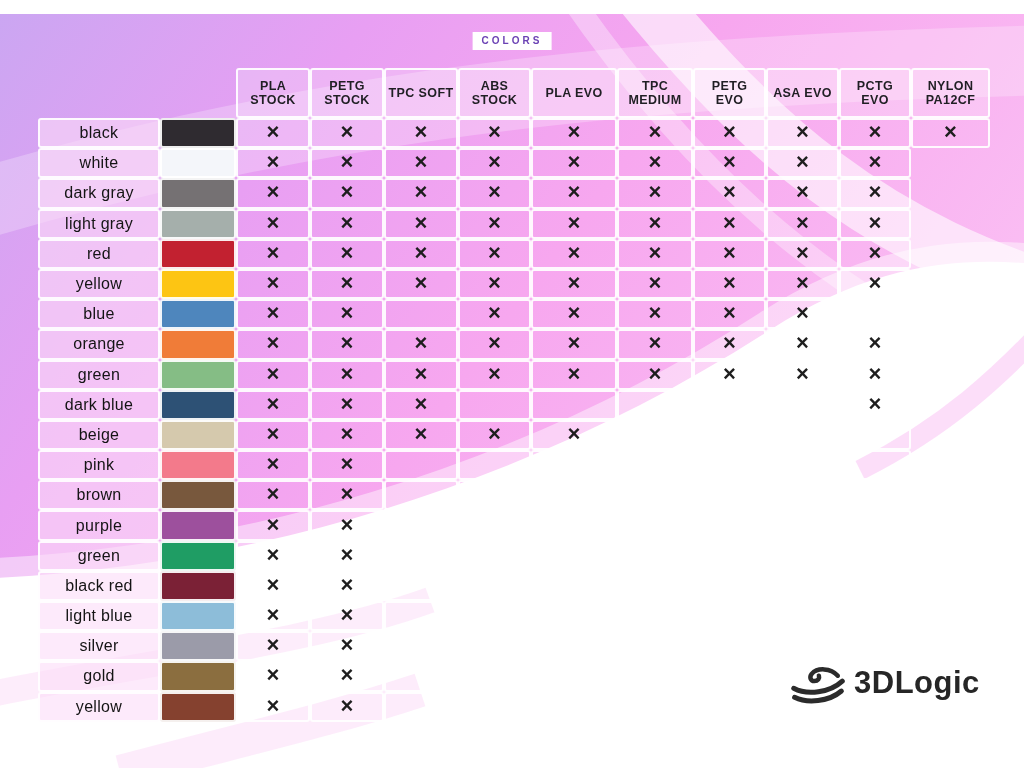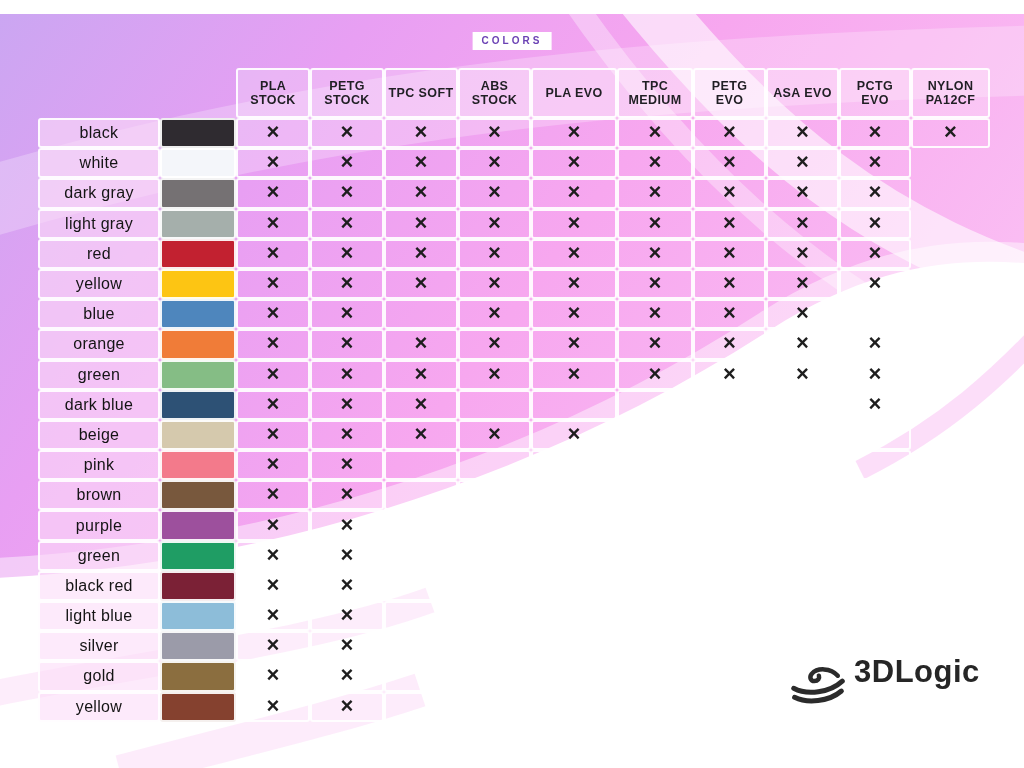--- a/index.html
+++ b/index.html
@@ -17,21 +17,21 @@
     grid-template-rows:50px repeat(20,30.2px);}
   .c{border:2px solid rgba(255,255,255,0.92);border-radius:3px;
     display:flex;align-items:center;justify-content:center;text-align:center;}
   .head{background:rgba(255,255,255,0.22);color:#201f24;font-weight:700;
     font-size:12.5px;line-height:1.15;letter-spacing:0.4px;padding:2px;}
   .label{background:rgba(252,220,248,0.6);color:#141414;font-size:16px;letter-spacing:0.3px;}
   .x{color:#1e1e1e;font-size:22px;font-weight:700;line-height:1;padding-bottom:2px;}
   .empty{background:transparent;}
   .ghost{border:none;background:transparent;}
 
-  .logo{position:absolute;left:791px;top:656px;display:flex;gap:9px;}
+  .logo{position:absolute;left:791px;top:656px;display:flex;align-items:center;gap:9px;}
   .logo-text{color:#262626;font-size:31px;font-weight:700;letter-spacing:0.5px;line-height:1;}
 </style>
 </head>
 <body>
 
 <div class="canvas">
 
   <svg class="bg" viewBox="0 0 1024 768" xmlns="http://www.w3.org/2000/svg">
     <defs>
       <linearGradient id="gp" x1="0" y1="0" x2="1" y2="0.55">

